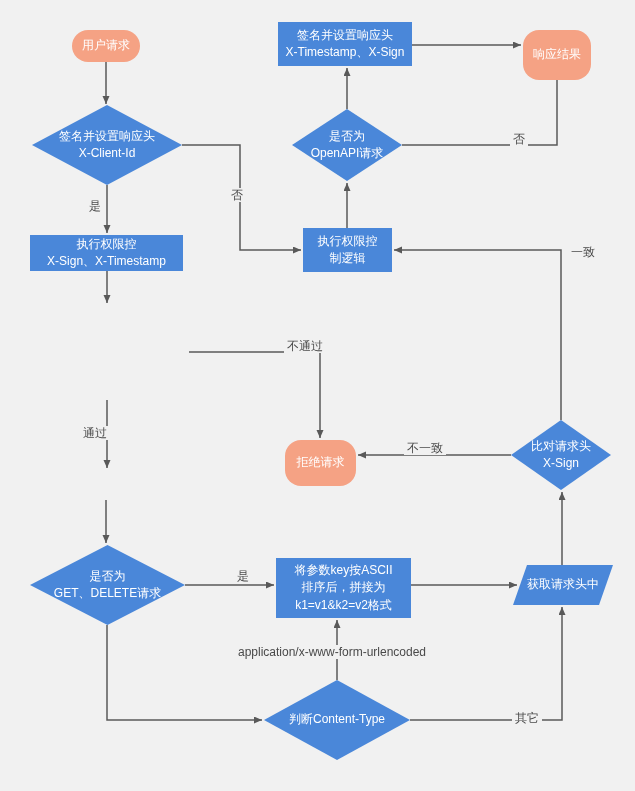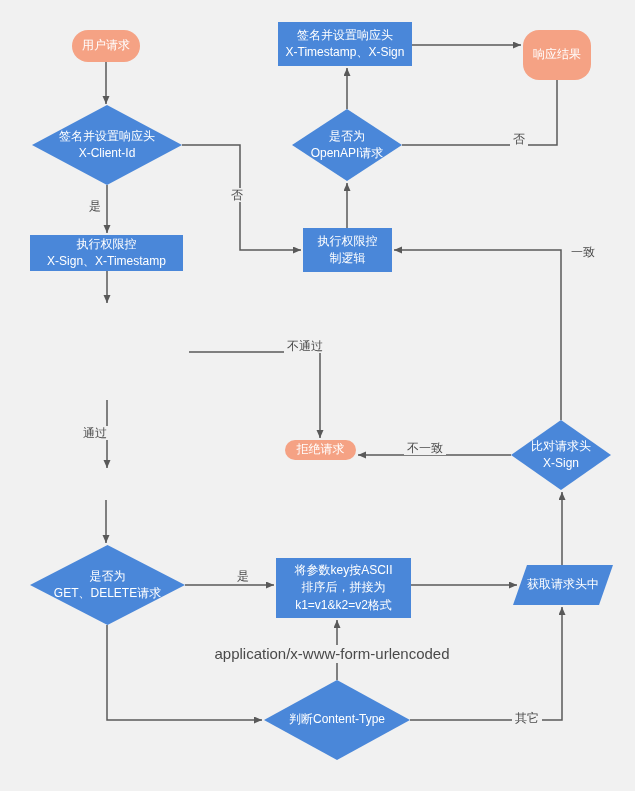--- a/index.html
+++ b/index.html
@@ -71,21 +71,21 @@
   <div class="node diamond" style="left:292px;top:109px;width:110px;height:72px">是否为
 OpenAPI请求</div>
 
   <div class="node rect" style="left:30px;top:235px;width:153px;height:36px">执行权限控
 X-Sign、X-Timestamp</div>
 
   <div class="node rect" style="left:303px;top:228px;width:89px;height:44px">执行权限控
 制逻辑</div>
 
 
-  <div class="node pill" style="left:285px;top:440px;width:71px;height:20px">拒绝请求</div>
+  <div class="node pill" style="left:285px;top:440px;width:71px;height:46px">拒绝请求</div>
 
   <div class="node diamond" style="left:511px;top:420px;width:100px;height:70px">比对请求头
 X-Sign</div>
 
 
   <div class="node diamond" style="left:30px;top:545px;width:155px;height:80px">是否为
 GET、DELETE请求</div>
 
   <div class="node rect" style="left:276px;top:558px;width:135px;height:60px">将参数key按ASCII
 排序后，拼接为
@@ -96,16 +96,16 @@
   <div class="node diamond" style="left:264px;top:680px;width:146px;height:80px">判断Content-Type</div>
 
   <div class="elabel" style="left:86px;top:199px">是</div>
   <div class="elabel" style="left:228px;top:188px">否</div>
   <div class="elabel" style="left:510px;top:132px">否</div>
   <div class="elabel" style="left:80px;top:426px">通过</div>
   <div class="elabel" style="left:284px;top:339px">不通过</div>
   <div class="elabel" style="left:568px;top:245px">一致</div>
   <div class="elabel" style="left:404px;top:441px">不一致</div>
   <div class="elabel" style="left:234px;top:569px">是</div>
-  <div class="elabel" style="left:332px;top:645px;transform:translateX(-50%);font-size:15px">application/x-www-form-urlencoded</div>
+  <div class="elabel" style="left:332px;top:645px;transform:translateX(-50%);font-size:12px">application/x-www-form-urlencoded</div>
   <div class="elabel" style="left:512px;top:711px">其它</div>
 
 </div>
 
 </body></html>

